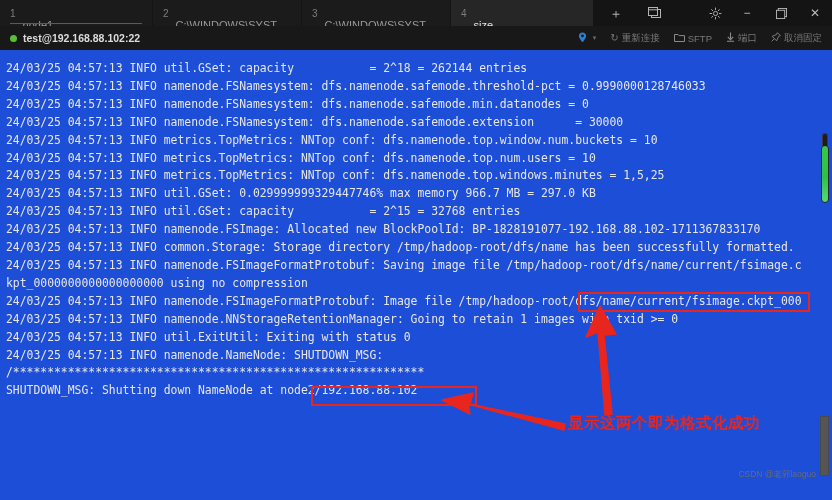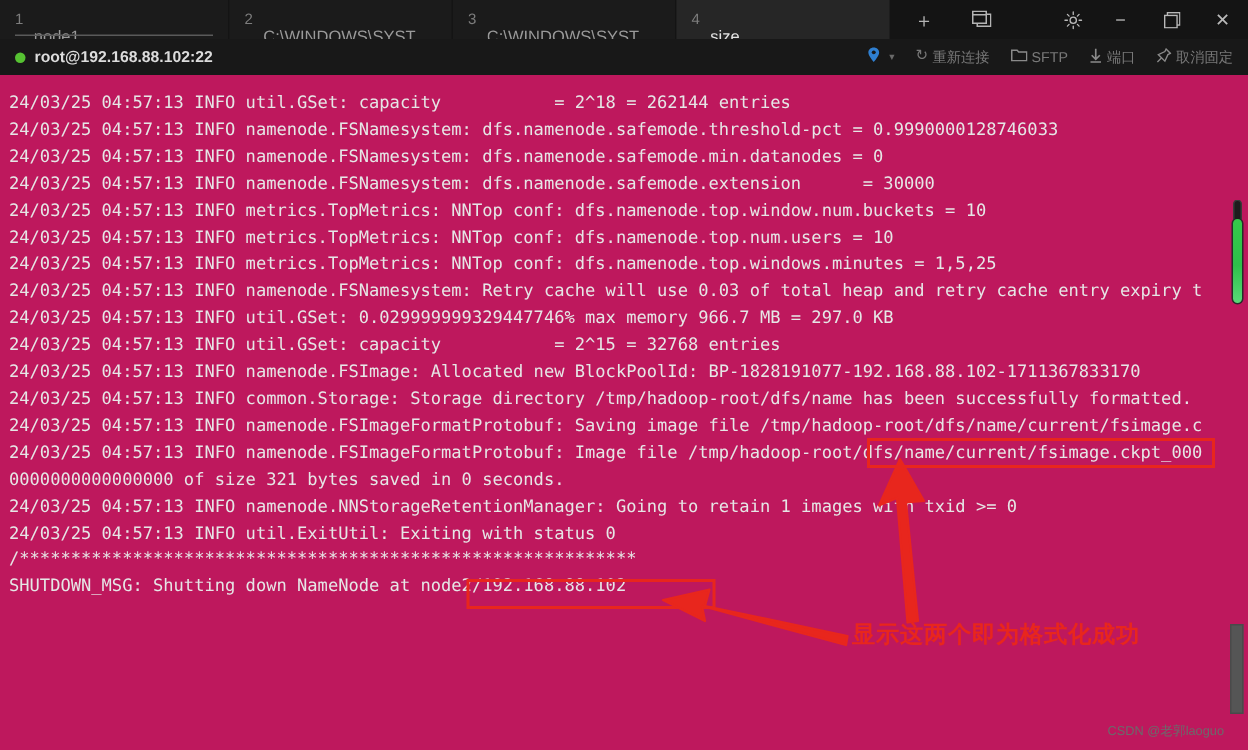--- a/index.html
+++ b/index.html
@@ -145,21 +145,21 @@
   }
   .tool .ti { font-size: 10px; line-height: 1; }
   .tool.loc .ti { color: #2f7fd0; font-size: 11px; }
   .tool .caret { color: #6a6a6a; font-size: 7px; }
 
   
   .term {
     position: absolute;
     left: 0; top: 50px;
     width: 832px; height: 450px;
-    background: #be185d;
+    background: #1d4ed8;
     overflow: hidden;
   }
   .termpad {
     padding: 10px 6px 0 6px;
   }
   .line {
     font-family: "DejaVu Sans Mono", monospace;
     font-size: 11.4px;
     line-height: 17.9px;
     color: #e6e6e6;
@@ -231,21 +231,21 @@
   }
   .anno-svg {
     position: absolute;
     left: 0; top: 0;
     width: 832px; height: 500px;
     pointer-events: none;
   }
   .watermark {
     position: absolute;
     right: 16px;
-    bottom: 6px;
+    bottom: 19px;
     color: #6b6b6b;
     font-size: 8.5px;
     white-space: nowrap;
   }
 </style>
 </head>
 <body>
 
 <div id="app">
 
@@ -292,21 +292,21 @@
           </svg>
         </span>
         <span class="wbtn">✕</span>
       </div>
     </div>
   </div>
 
   <div class="toolbar">
     <div class="sess">
       <span class="dot"></span>
-      <span class="slabel">root@192.168.88.102:22</span>
+      <span class="slabel">test@192.168.88.102:22</span>
     </div>
     <div class="tools">
       <div class="tool loc">
         <span class="ti">
           <svg width="9" height="11" viewBox="0 0 9 11" aria-hidden="true">
             <path d="M4.5 0.6C2.4 0.6 0.9 2.1 0.9 4c0 2.4 3.6 6.3 3.6 6.3S8.1 6.4 8.1 4c0-1.9-1.5-3.4-3.6-3.4z" fill="#2f7fd0"></path>
             <circle cx="4.5" cy="3.9" r="1.3" fill="#181818"></circle>
           </svg>
         </span>
         <span></span>
@@ -350,30 +350,30 @@
 
   <div class="term">
     <div class="termpad">
       <div class="line">24/03/25 04:57:13 INFO util.GSet: capacity           = 2^18 = 262144 entries</div>
       <div class="line">24/03/25 04:57:13 INFO namenode.FSNamesystem: dfs.namenode.safemode.threshold-pct = 0.9990000128746033</div>
       <div class="line">24/03/25 04:57:13 INFO namenode.FSNamesystem: dfs.namenode.safemode.min.datanodes = 0</div>
       <div class="line">24/03/25 04:57:13 INFO namenode.FSNamesystem: dfs.namenode.safemode.extension      = 30000</div>
       <div class="line">24/03/25 04:57:13 INFO metrics.TopMetrics: NNTop conf: dfs.namenode.top.window.num.buckets = 10</div>
       <div class="line">24/03/25 04:57:13 INFO metrics.TopMetrics: NNTop conf: dfs.namenode.top.num.users = 10</div>
       <div class="line">24/03/25 04:57:13 INFO metrics.TopMetrics: NNTop conf: dfs.namenode.top.windows.minutes = 1,5,25</div>
-      <div class="line">24/03/25 04:57:13 INFO namenode.FSNamesystem: Retry cache will use 0.03 of total heap and retry cache entry expiry t</div>
       <div class="line">24/03/25 04:57:13 INFO util.GSet: 0.029999999329447746% max memory 966.7 MB = 297.0 KB</div>
       <div class="line">24/03/25 04:57:13 INFO util.GSet: capacity           = 2^15 = 32768 entries</div>
       <div class="line">24/03/25 04:57:13 INFO namenode.FSImage: Allocated new BlockPoolId: BP-1828191077-192.168.88.102-1711367833170</div>
       <div class="line">24/03/25 04:57:13 INFO common.Storage: Storage directory /tmp/hadoop-root/dfs/name has been successfully formatted.</div>
       <div class="line">24/03/25 04:57:13 INFO namenode.FSImageFormatProtobuf: Saving image file /tmp/hadoop-root/dfs/name/current/fsimage.c</div>
+      <div class="line">kpt_0000000000000000000 using no compression</div>
       <div class="line">24/03/25 04:57:13 INFO namenode.FSImageFormatProtobuf: Image file /tmp/hadoop-root/dfs/name/current/fsimage.ckpt_000</div>
-      <div class="line">0000000000000000 of size 321 bytes saved in 0 seconds.</div>
       <div class="line">24/03/25 04:57:13 INFO namenode.NNStorageRetentionManager: Going to retain 1 images with txid &gt;= 0</div>
       <div class="line">24/03/25 04:57:13 INFO util.ExitUtil: Exiting with status 0</div>
+      <div class="line">24/03/25 04:57:13 INFO namenode.NameNode: SHUTDOWN_MSG:</div>
       <div class="line">/************************************************************</div>
       <div class="line">SHUTDOWN_MSG: Shutting down NameNode at node2/192.168.88.102</div>
 
     </div>
 
     <div class="sb-green"></div>
     <div class="sb-gray"></div>
   </div>
 
   <div class="anno-box" id="box-formatted"></div>

